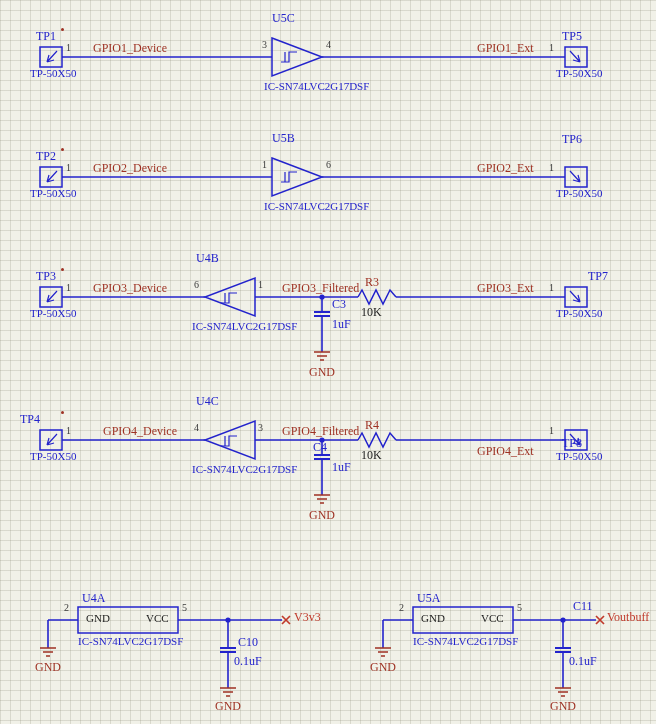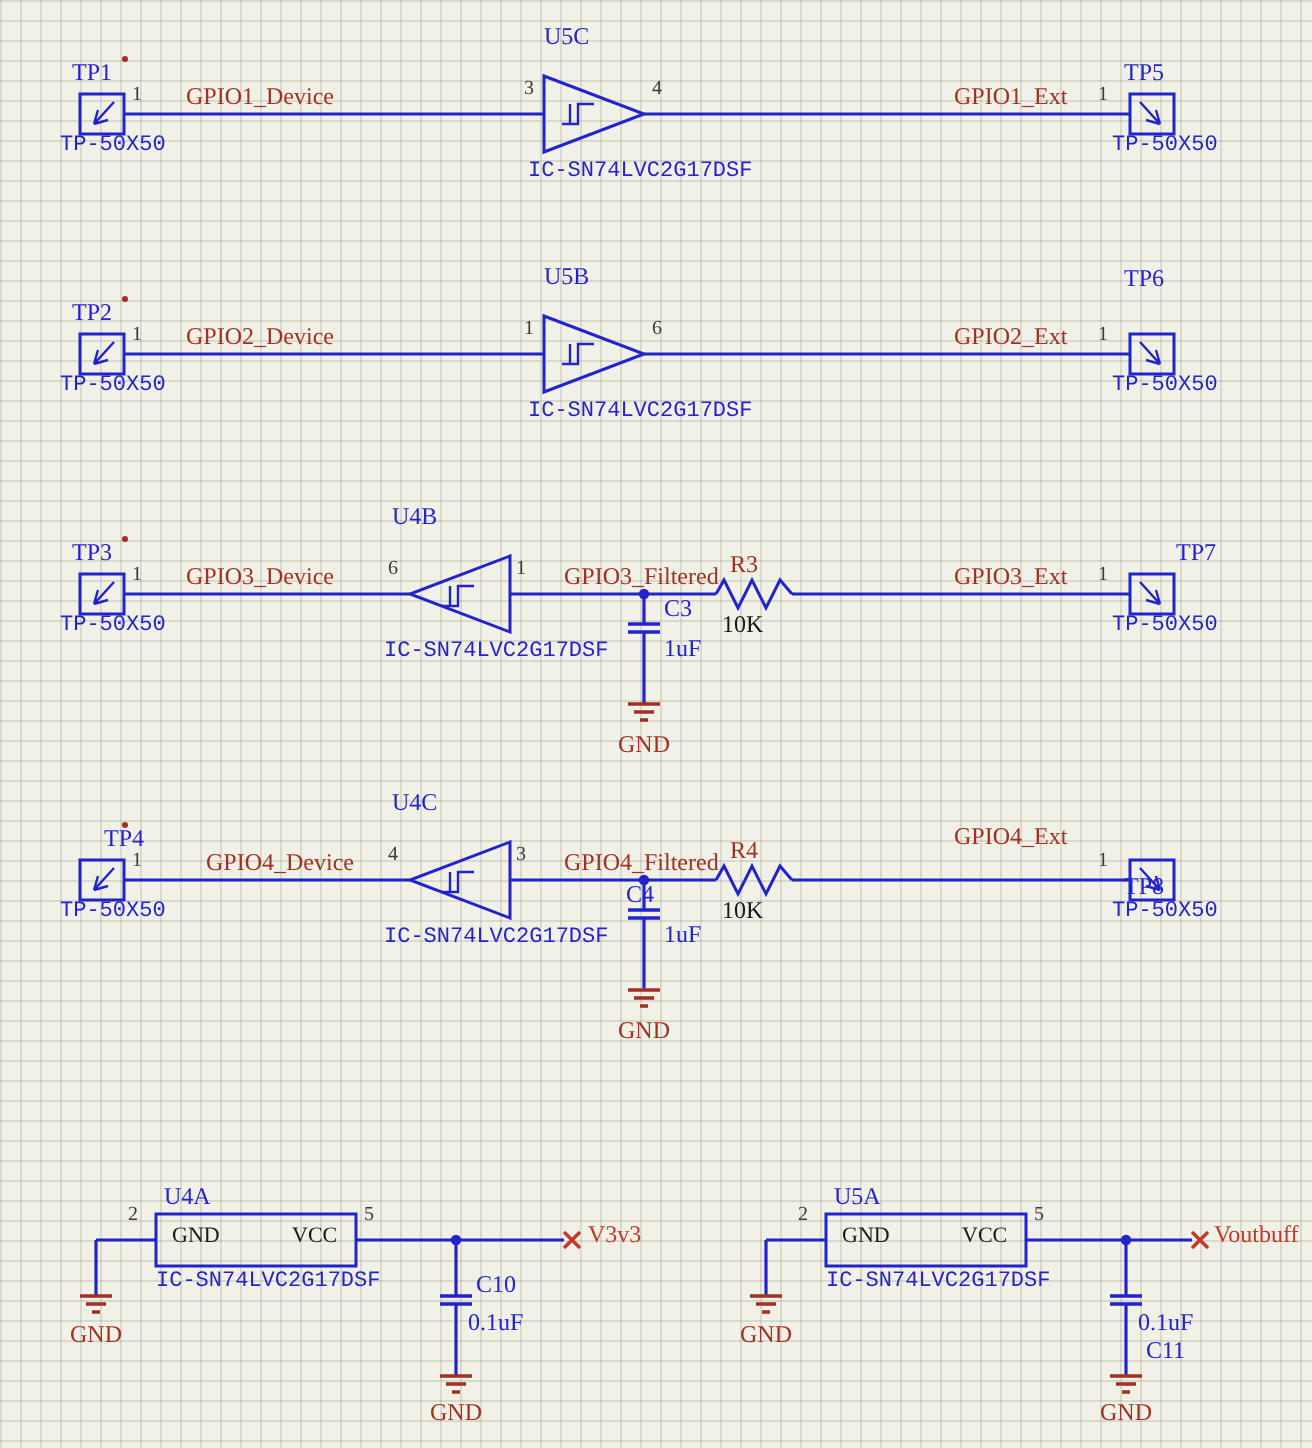--- a/index.html
+++ b/index.html
@@ -15,21 +15,21 @@
   svg{position:absolute;left:0;top:0;}
   svg *{fill:none;}
   .w{stroke:#2323cc;stroke-width:1.6;}
   .sym{stroke:#2323cc;stroke-width:1.5;}
   .thin{stroke:#2323cc;stroke-width:1.2;}
   .plate{stroke:#2323cc;stroke-width:1.8;}
   .gnds{stroke:#9e3123;stroke-width:1.7;}
   .pw{stroke:#c0392b;stroke-width:1.7;}
   .jn{fill:#2323cc;stroke:none;}
   .t{position:absolute;font-size:12px;line-height:12px;white-space:nowrap;}
-  .s{font-size:11px;line-height:11px;font-family:Liberation Mono, monospace;}
+  .s{font-size:11px;line-height:11px;}
   .blue{color:#2323cc;}
   .dr{color:#9e3123;}
   .red{color:#c0392b;}
   .pin{font-size:10px;line-height:10px;color:#3a3a3a;}
   .pname{font-size:11px;line-height:11px;color:#1a1a1a;}
   .dot{position:absolute;width:3px;height:3px;border-radius:50%;background:#9e3123;}
 </style>
 </head>
 <body>
 
@@ -139,36 +139,36 @@
 <span class="t blue" style="left:332px;top:298px">C3</span>
 <span class="t blue" style="left:332px;top:318px">1uF</span>
 <span class="t dr" style="left:309px;top:366px">GND</span>
 <span class="t dr" style="left:365px;top:276px">R3</span>
 <span class="t" style="left:361px;top:306px;color:#1a1a1a">10K</span>
 <span class="t dr" style="left:477px;top:282px">GPIO3_Ext</span>
 <span class="t pin" style="left:549px;top:283px">1</span>
 <span class="t blue" style="left:588px;top:270px">TP7</span>
 <span class="t s blue" style="left:556px;top:308px">TP-50X50</span>
 
-<span class="t blue" style="left:52px;top:413px">TP4</span>
+<span class="t blue" style="left:20px;top:413px">TP4</span>
 <span class="dot" style="left:61px;top:411px"></span>
 <span class="t pin" style="left:66px;top:426px">1</span>
 <span class="t s blue" style="left:30px;top:451px">TP-50X50</span>
 <span class="t dr" style="left:103px;top:425px">GPIO4_Device</span>
 <span class="t blue" style="left:196px;top:395px">U4C</span>
 <span class="t pin" style="left:194px;top:423px">4</span>
 <span class="t pin" style="left:258px;top:423px">3</span>
 <span class="t s blue" style="left:192px;top:464px">IC-SN74LVC2G17DSF</span>
 <span class="t dr" style="left:282px;top:425px">GPIO4_Filtered</span>
 <span class="t blue" style="left:313px;top:441px">C4</span>
 <span class="t blue" style="left:332px;top:461px">1uF</span>
 <span class="t dr" style="left:309px;top:509px">GND</span>
 <span class="t dr" style="left:365px;top:419px">R4</span>
 <span class="t" style="left:361px;top:449px;color:#1a1a1a">10K</span>
-<span class="t dr" style="left:477px;top:412px">GPIO4_Ext</span>
+<span class="t dr" style="left:477px;top:445px">GPIO4_Ext</span>
 <span class="t pin" style="left:549px;top:426px">1</span>
 <span class="t blue" style="left:562px;top:437px">TP8</span>
 <span class="t s blue" style="left:556px;top:451px">TP-50X50</span>
 
 <span class="t blue" style="left:82px;top:592px">U4A</span>
 <span class="t pin" style="left:64px;top:603px">2</span>
 <span class="t pin" style="left:182px;top:603px">5</span>
 <span class="t pname" style="left:86px;top:613px">GND</span>
 <span class="t pname" style="left:146px;top:613px">VCC</span>
 <span class="t s blue" style="left:78px;top:636px">IC-SN74LVC2G17DSF</span>
@@ -179,15 +179,15 @@
 <span class="t dr" style="left:215px;top:700px">GND</span>
 
 <span class="t blue" style="left:417px;top:592px">U5A</span>
 <span class="t pin" style="left:399px;top:603px">2</span>
 <span class="t pin" style="left:517px;top:603px">5</span>
 <span class="t pname" style="left:421px;top:613px">GND</span>
 <span class="t pname" style="left:481px;top:613px">VCC</span>
 <span class="t s blue" style="left:413px;top:636px">IC-SN74LVC2G17DSF</span>
 <span class="t dr" style="left:370px;top:661px">GND</span>
 <span class="t red" style="left:607px;top:611px">Voutbuff</span>
-<span class="t blue" style="left:573px;top:669px">C11</span>
+<span class="t blue" style="left:573px;top:600px">C11</span>
 <span class="t blue" style="left:569px;top:655px">0.1uF</span>
 <span class="t dr" style="left:550px;top:700px">GND</span>
 
 </body></html>

